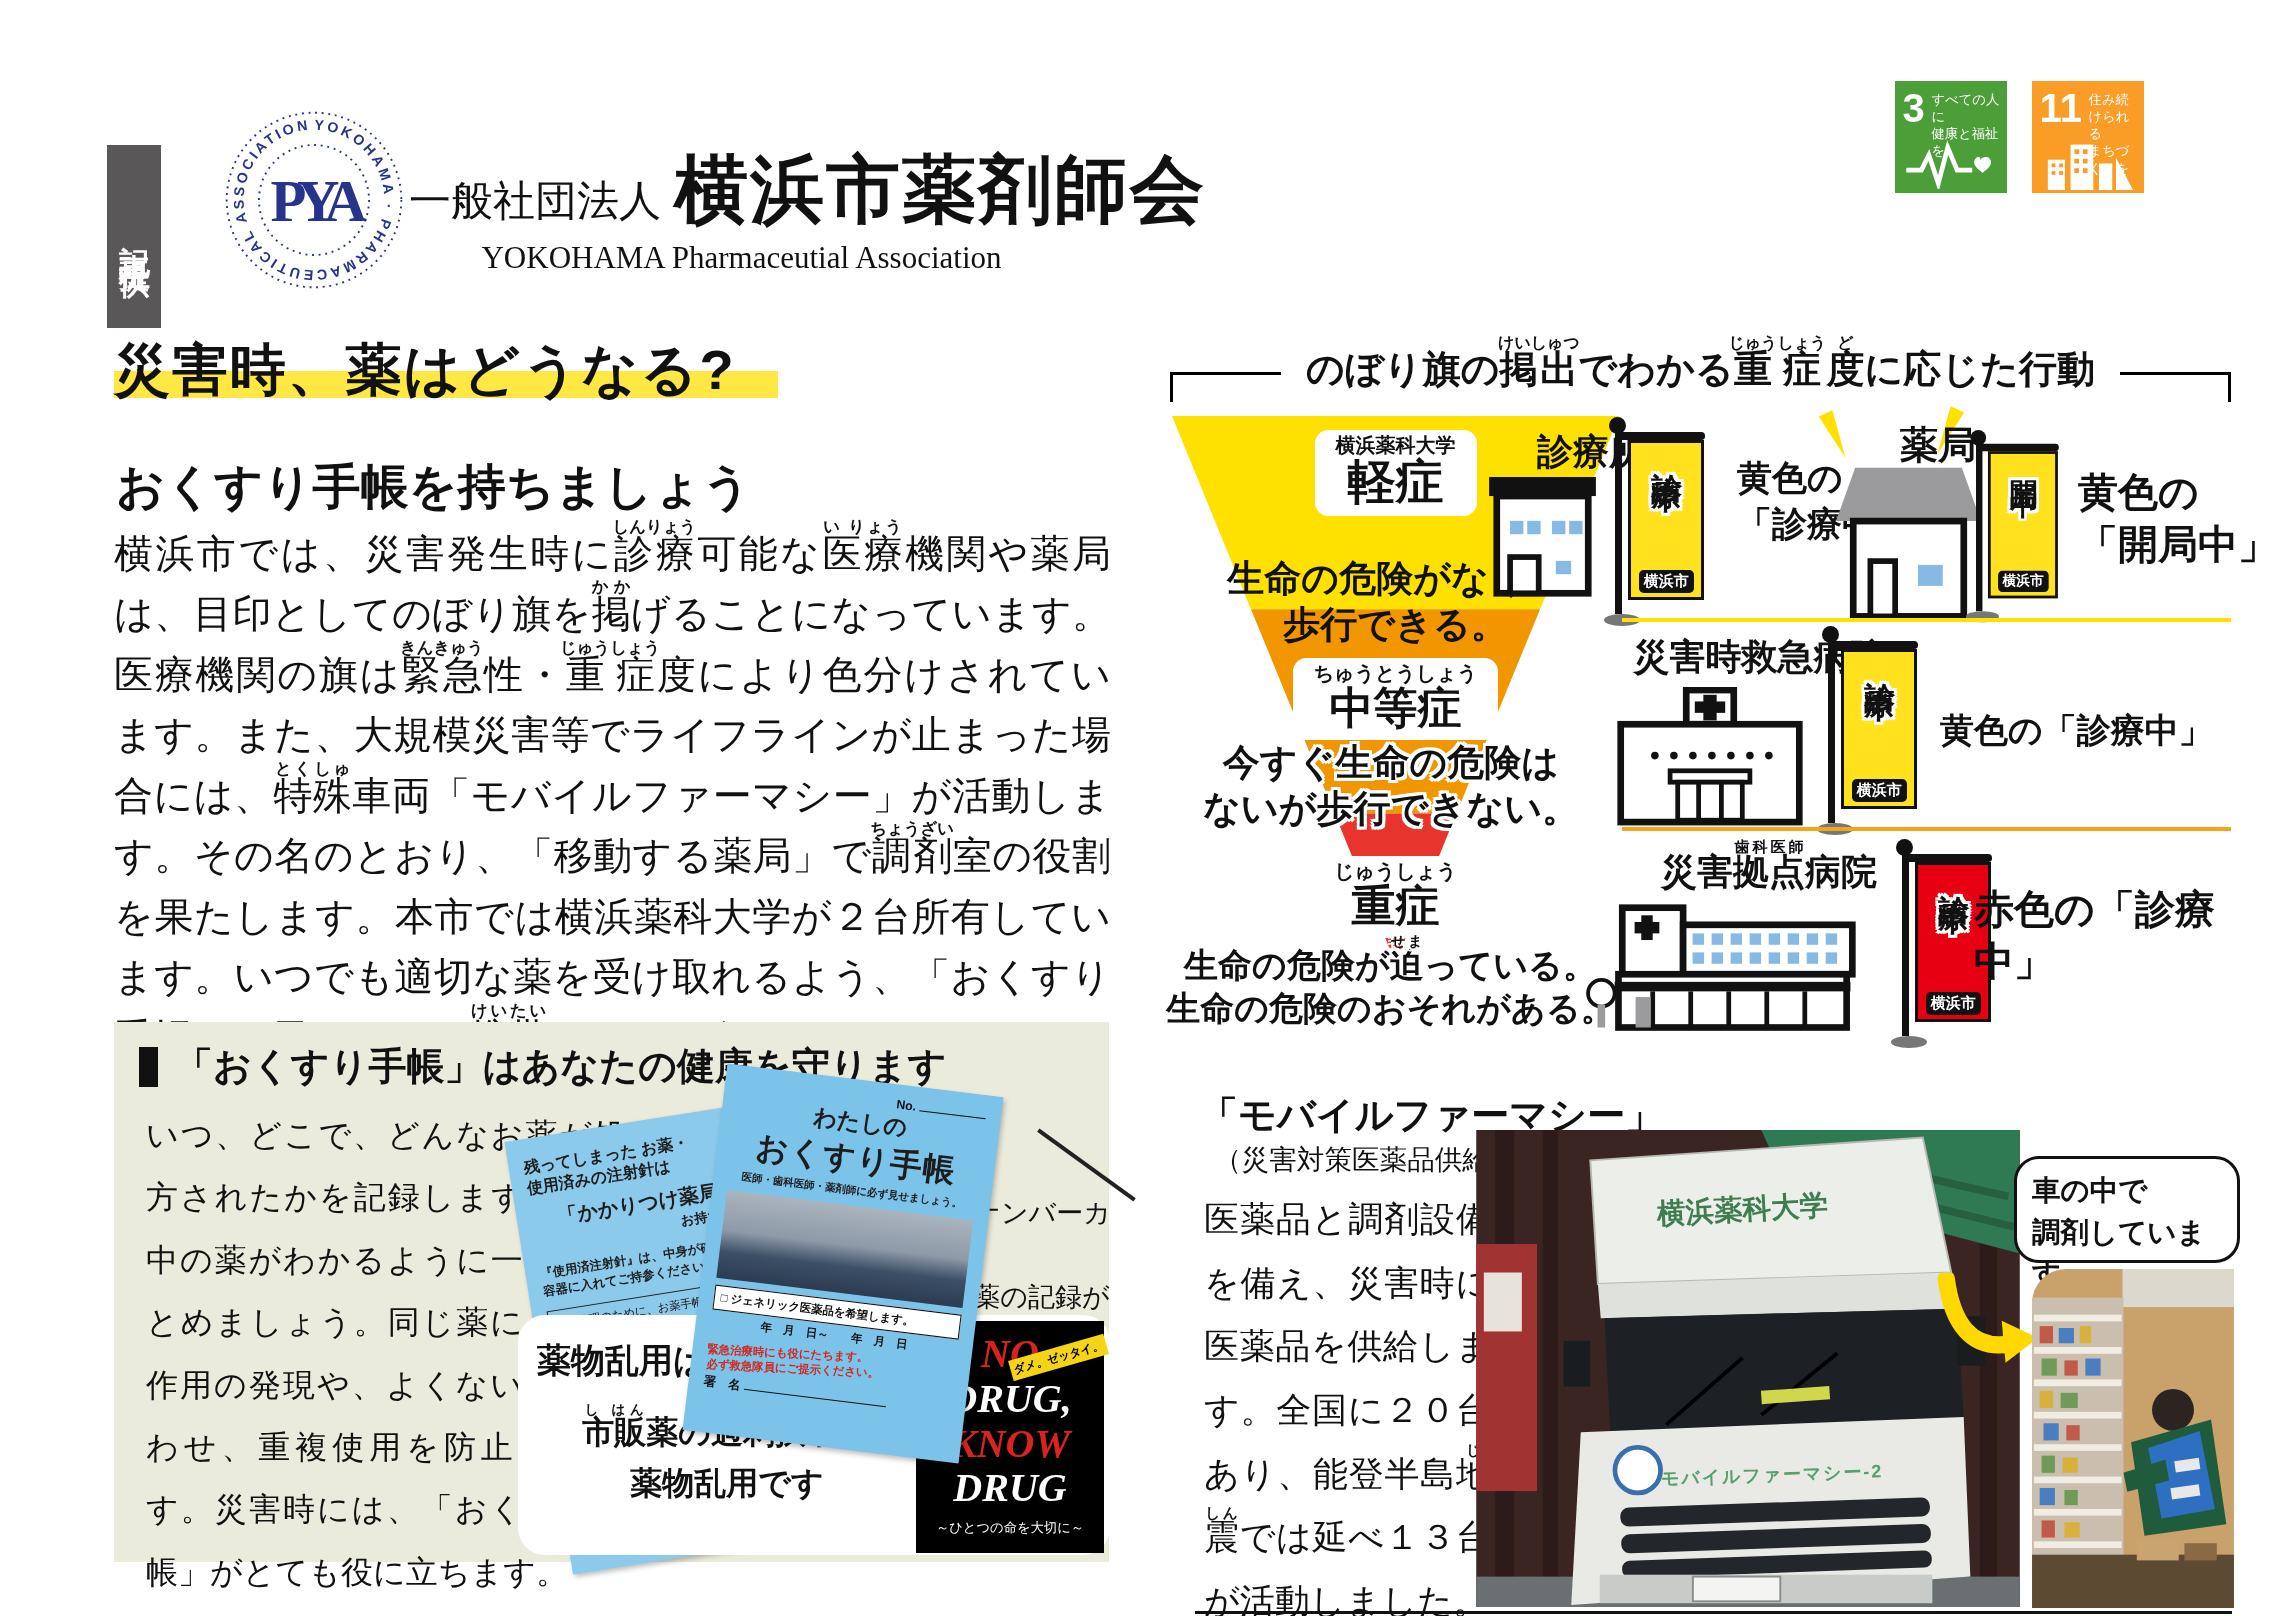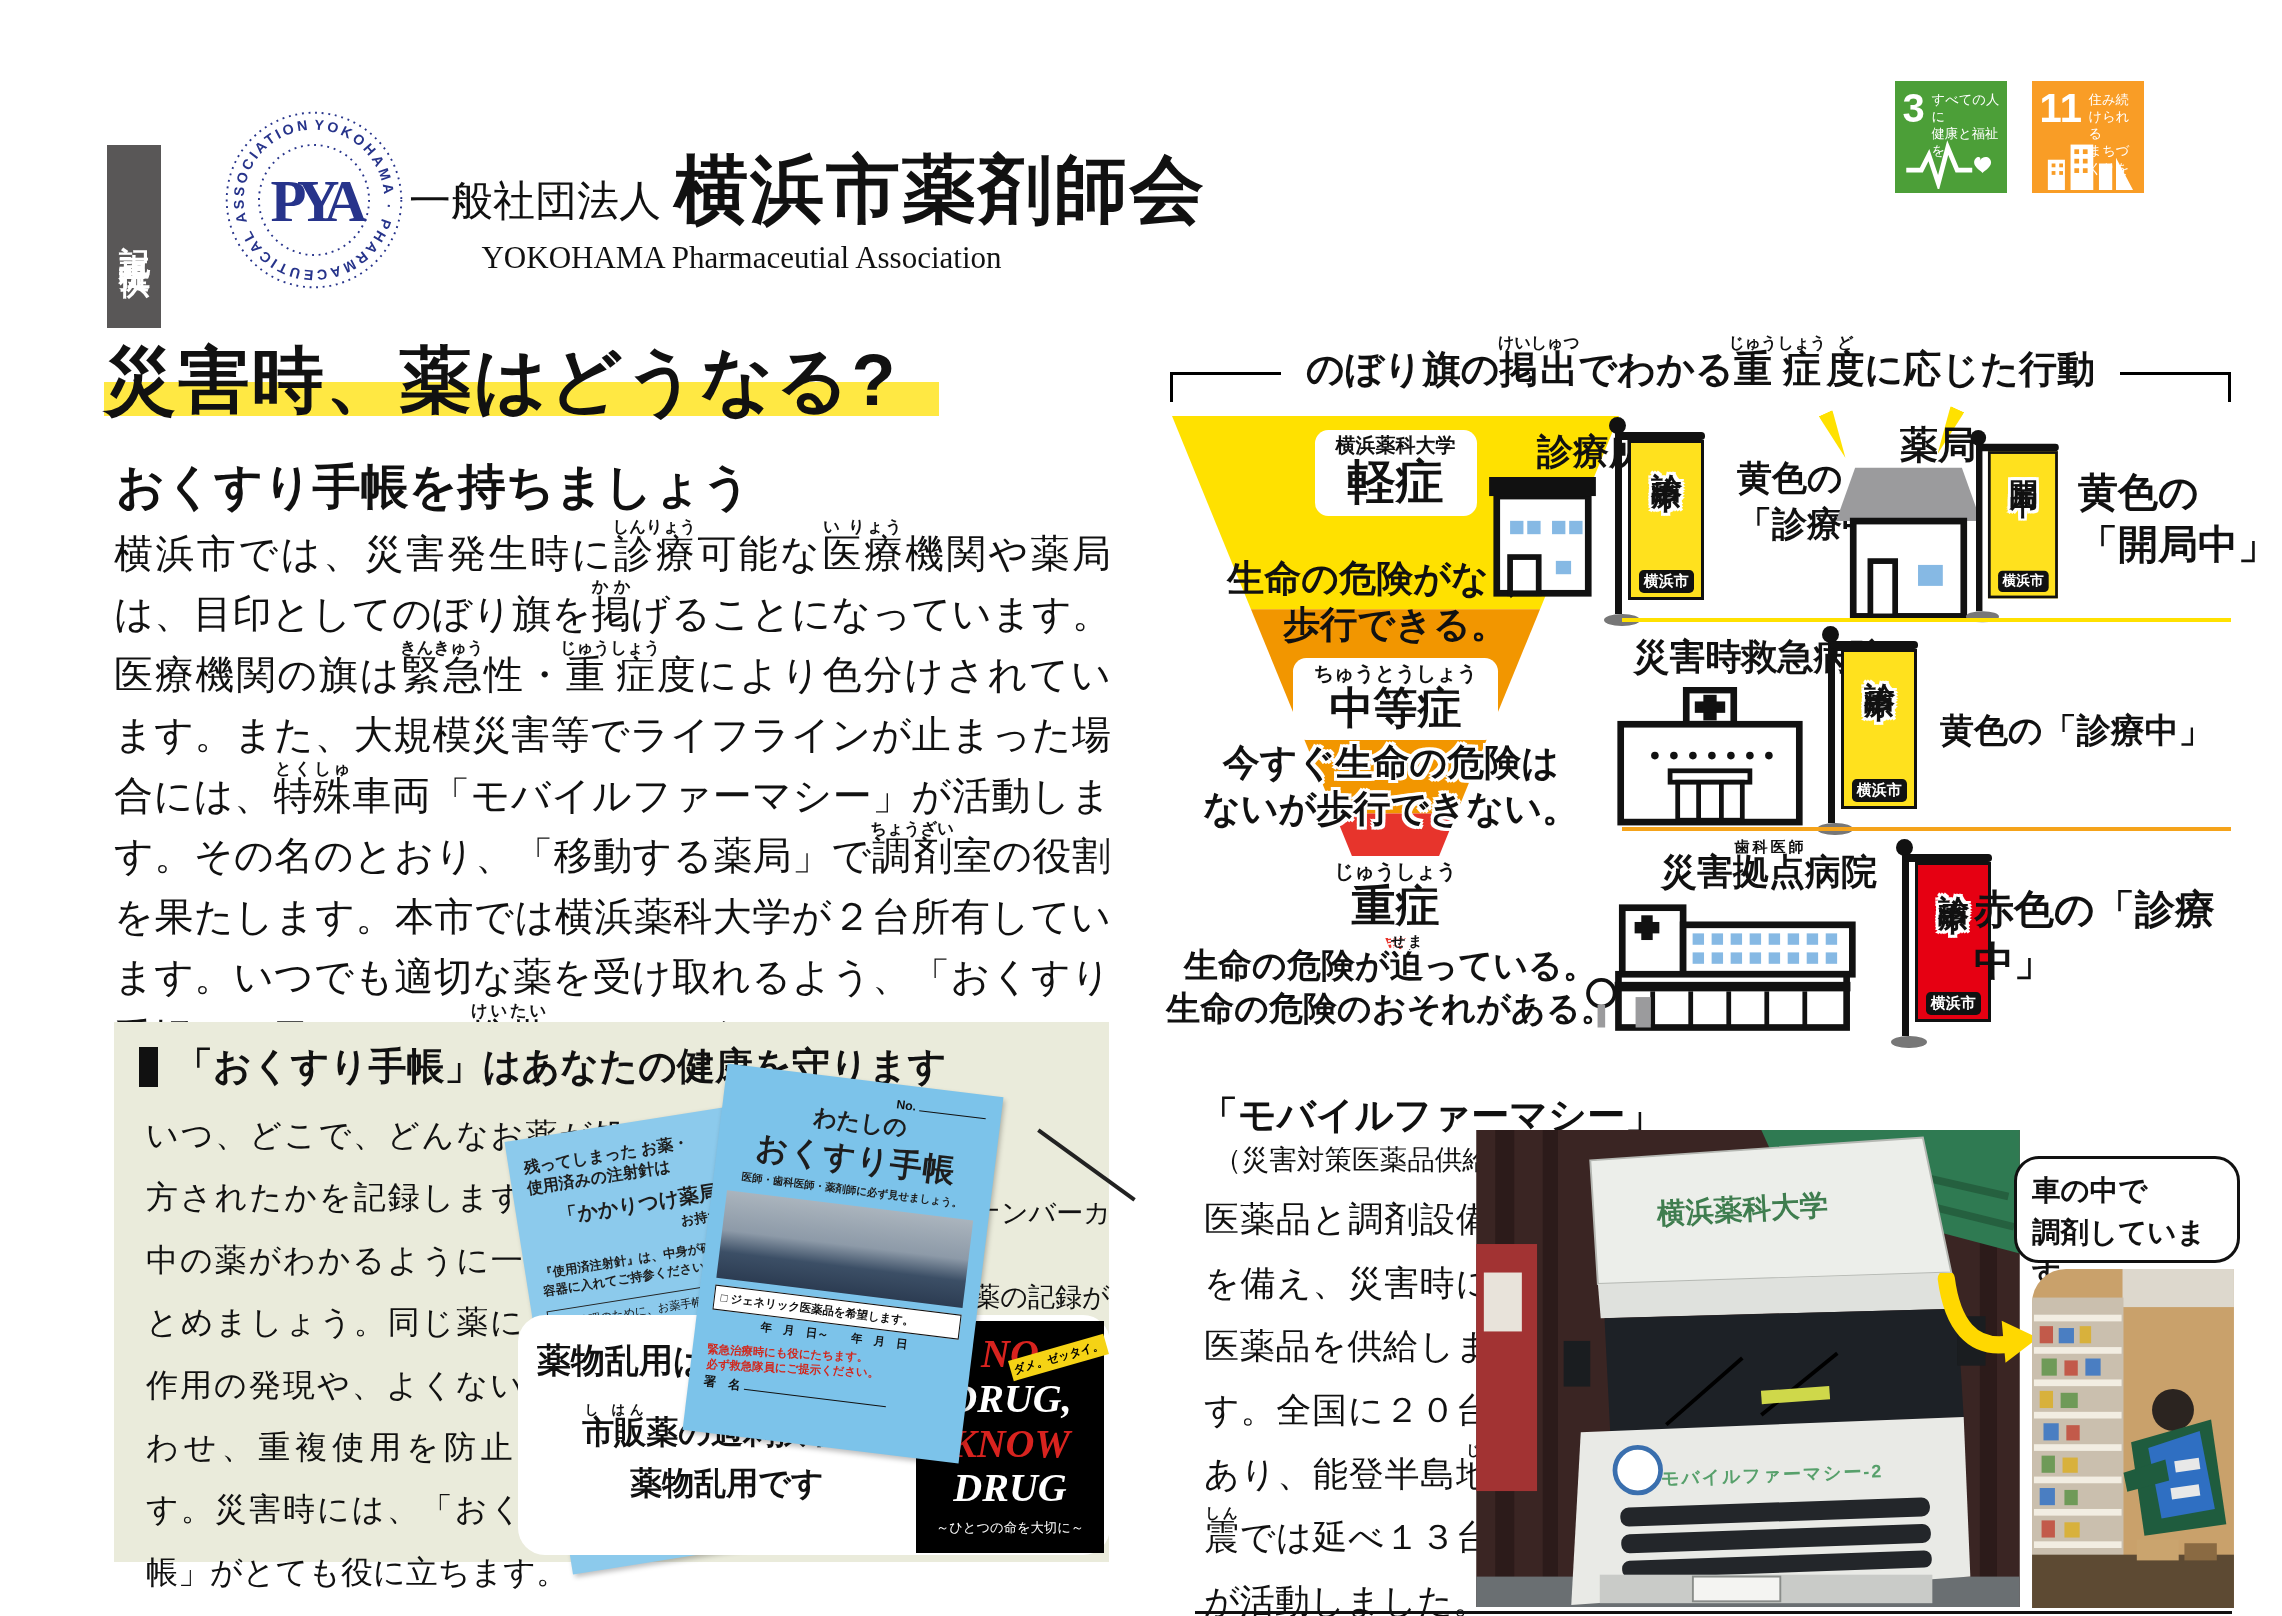--- a/index.html
+++ b/index.html
@@ -17,21 +17,21 @@
   .orgline{left:409px;top:141px;display:flex;align-items:baseline;gap:13.3px;white-space:nowrap;}
   .orgtype{font-size:42px;font-family:"Liberation Serif","DejaVu Serif",serif;}
   .orgname{font-size:74px;font-family:Liberation Mono, monospace;font-weight:600;letter-spacing:1.9px;}
   .orgen{left:418px;top:240px;width:647px;text-align:center;font-size:31px;
          font-family:"Liberation Serif","DejaVu Serif",serif;}
   .sdg{top:81px;width:112px;height:112px;color:#fff;overflow:hidden;}
   .sdg .hd{display:flex;padding:6.7px 5.7px 0 7.6px;gap:6.7px;}
   .sdg .num{font-size:40px;font-weight:800;line-height:1;}
   .sdg .lab{font-size:13.3px;font-weight:400;line-height:1.3;padding-top:2.9px;}
   
-  .title{left:104px;top:333px;font-size:72px;font-weight:900;letter-spacing:1.9px;white-space:nowrap;}
+  .title{left:114px;top:333px;font-size:56px;font-weight:900;letter-spacing:1.9px;white-space:nowrap;}
   .title span{background:linear-gradient(180deg,rgba(0,0,0,0) 52%,#ffe843 52%,#ffe843 95%,rgba(0,0,0,0) 95%);
               padding-right:42px;}
   .subtitle{left:116px;top:455px;font-size:48px;font-weight:800;}
   .bodytext{left:114px;top:518px;width:997px;font-size:39px;line-height:1.55;text-align:justify;}
   
   .dhead{left:1170px;top:328px;width:1061px;display:flex;align-items:center;}
   .brk{flex:1;height:27px;border-top:3.8px solid #000;align-self:flex-start;margin-top:44px;}
   .brk.l{border-left:3.8px solid #000;margin-right:25px;}
   .brk.r{border-right:3.8px solid #000;margin-left:25px;}
   .dhead .txt{font-size:38px;font-weight:800;white-space:nowrap;}

